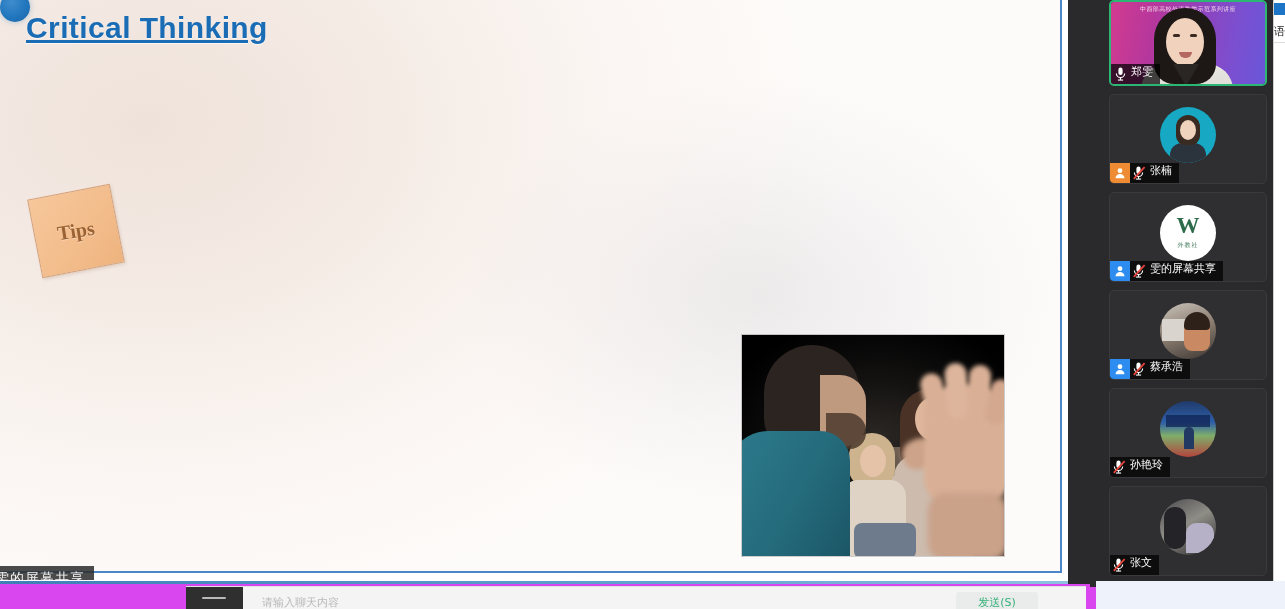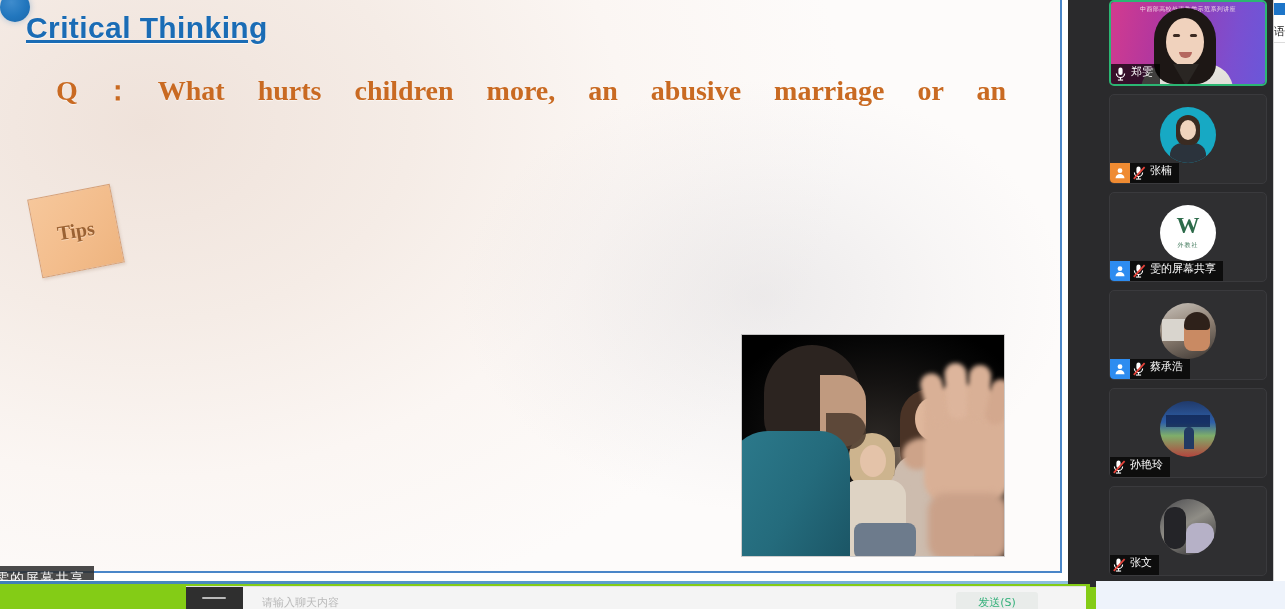--- a/index.html
+++ b/index.html
@@ -191,21 +191,21 @@
     background:#ffffff;border-left:1px solid #cfcfcf;overflow:hidden;
   }
   #side-window-titlebar{position:absolute;left:0;top:3px;width:12px;height:12px;background:#1d75c8;}
   #side-window-char{
     position:absolute;left:0;top:24px;width:12px;font-size:11px;color:#222;
     font-family:"DejaVu Sans","Liberation Sans",sans-serif;overflow:hidden;
   }
   #side-window-rule{position:absolute;left:0;top:42px;width:12px;height:1px;background:#dcdcdc;}
 
   
-  #bottom-strip{position:absolute;left:0;top:581px;width:1285px;height:28px;background:#84cc16;overflow:hidden;}
+  #bottom-strip{position:absolute;left:0;top:581px;width:1285px;height:28px;background:#d946ef;overflow:hidden;}
   #bottom-accent{position:absolute;left:0;top:0;width:1070px;height:3px;background:linear-gradient(90deg,#3f7fb8 0%,#5fa3d0 60%,#8fc0e0 100%);}
   #bottom-accent2{position:absolute;left:1068px;top:0;width:205px;height:3px;background:#2a2a2c;}
   #chat-sliver{position:absolute;left:186px;top:5px;width:900px;height:23px;background:#f4f4f4;border-top:1px solid #e2e2e2;}
   #chat-dark-btn{position:absolute;left:0px;top:0;width:57px;height:23px;background:#2f2f2f;}
   #chat-dark-dash{position:absolute;left:16px;top:10px;width:24px;height:2px;background:#b9b9b9;border-radius:1px;}
   #chat-placeholder{
     position:absolute;left:76px;top:8px;font-size:11px;color:#b9b9b9;white-space:nowrap;
     font-family:"DejaVu Sans","Liberation Sans",sans-serif;
   }
   #chat-send{
@@ -223,21 +223,20 @@
 
 <div id="stage">
   <div id="slide-frame">
     <div id="slide-inner">
 
       <div class="blue-dot"></div>
 
       <div id="slide-title">Critical Thinking</div>
 
       <div id="question-block">
-        <span id="question-line1">Q：What hurts children more, an abusive marriage or an</span>
       </div>
 
       <div id="tips-badge">
         <div id="tips-label">Tips</div>
       </div>
 
       <div id="slide-photo">
         <div class="ph ph-bg"></div>
         <div class="ph ph-couch"></div>
         <div class="ph ph-couch2"></div>

